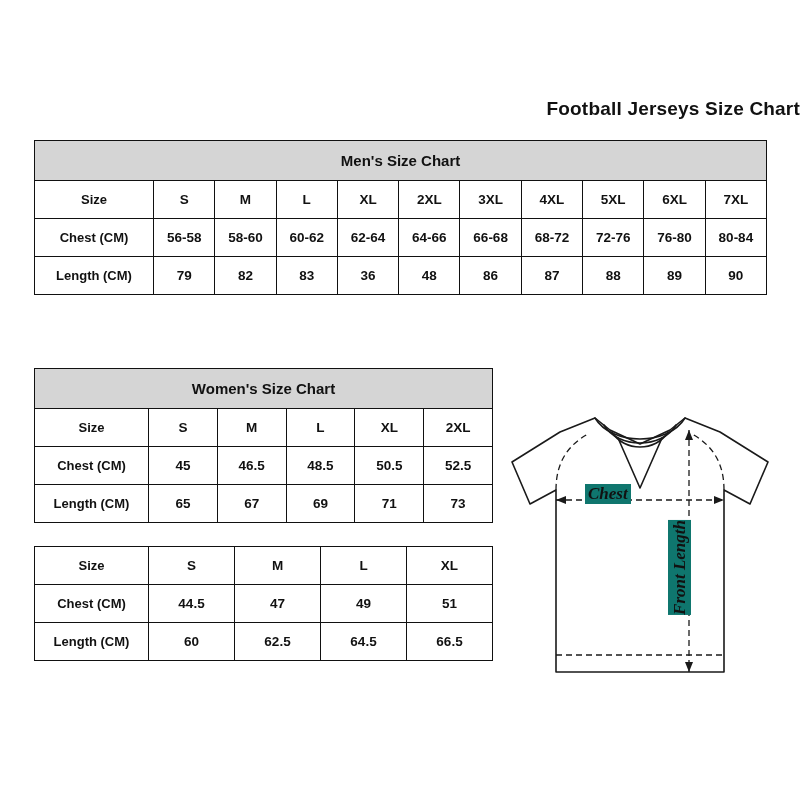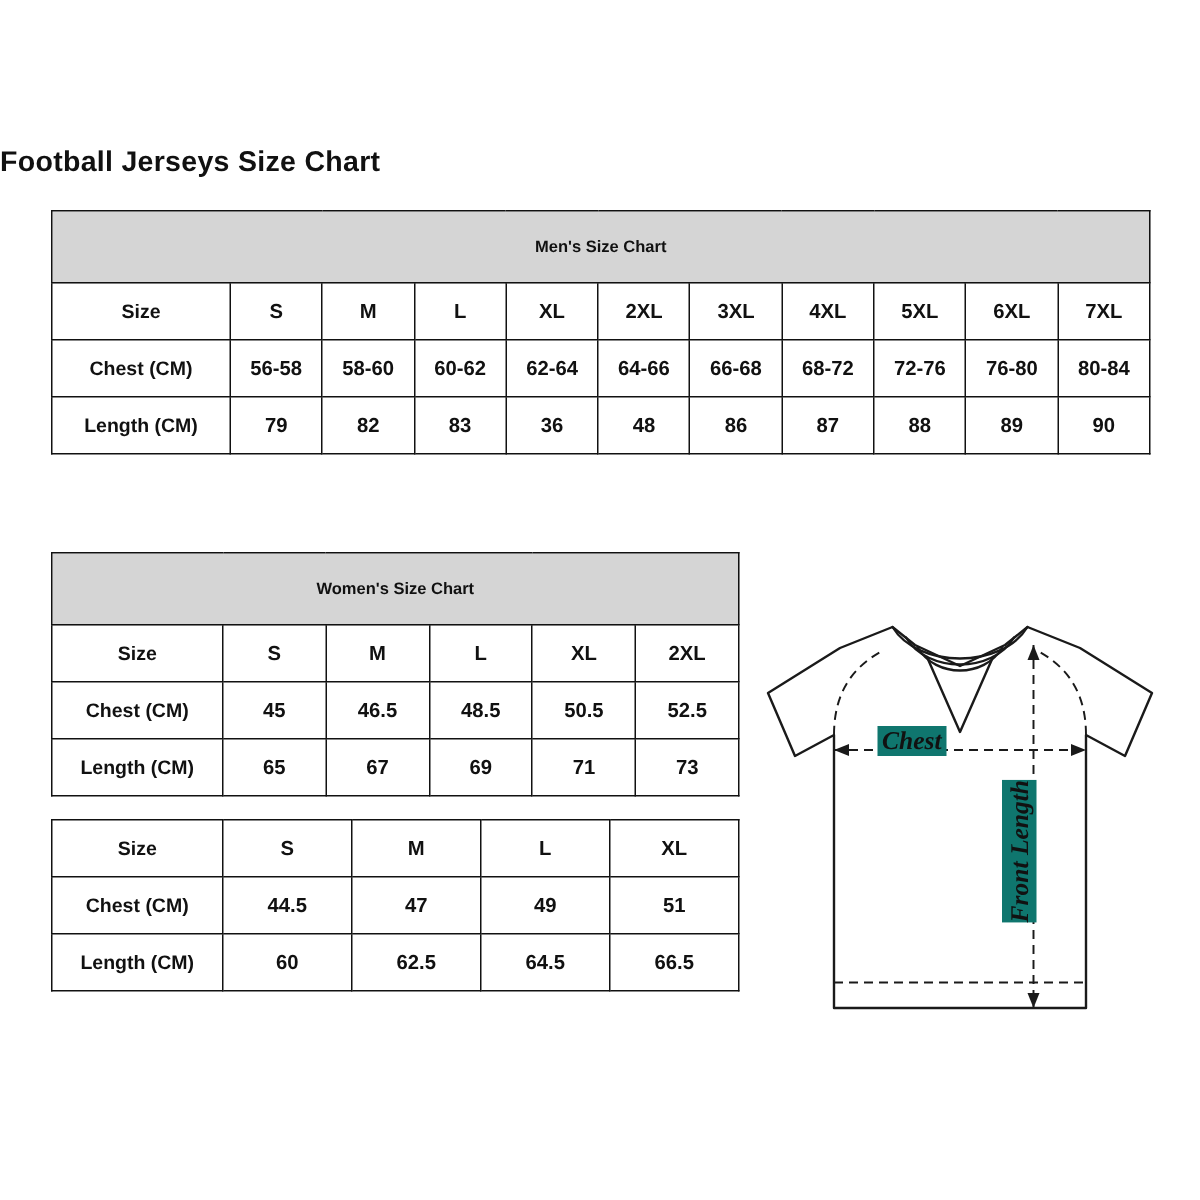--- a/index.html
+++ b/index.html
@@ -14,21 +14,21 @@
     color: #111111;
     position: relative;
     overflow: hidden;
   }
 
   #page-title {
     position: absolute;
     top: 98px;
     left: 0;
     width: 800px;
-    text-align: left;
+    text-align: right;
     font-size: 19px;
     font-weight: bold;
     letter-spacing: 0.2px;
     color: #111;
   }
 
   table.size-table {
     position: absolute;
     border-collapse: collapse;
     table-layout: fixed;
@@ -41,22 +41,22 @@
     vertical-align: middle;
     font-size: 13.5px;
     font-weight: bold;
     color: #111111;
     padding: 0;
     height: 38px;
     box-sizing: border-box;
   }
   table.size-table th.section-head {
     background: #d5d5d5;
-    font-size: 11px;
-    height: 48px;
+    font-size: 15px;
+    height: 40px;
     text-align: center;
   }
   table.size-table td.rowlabel {
     font-size: 13px;
   }
 
   
   #mens-table { top: 140px; left: 34px; width: 731px; }
   #mens-table col.label-col { width: 119px; }
   #mens-table col.data-col  { width: 61.3px; }

